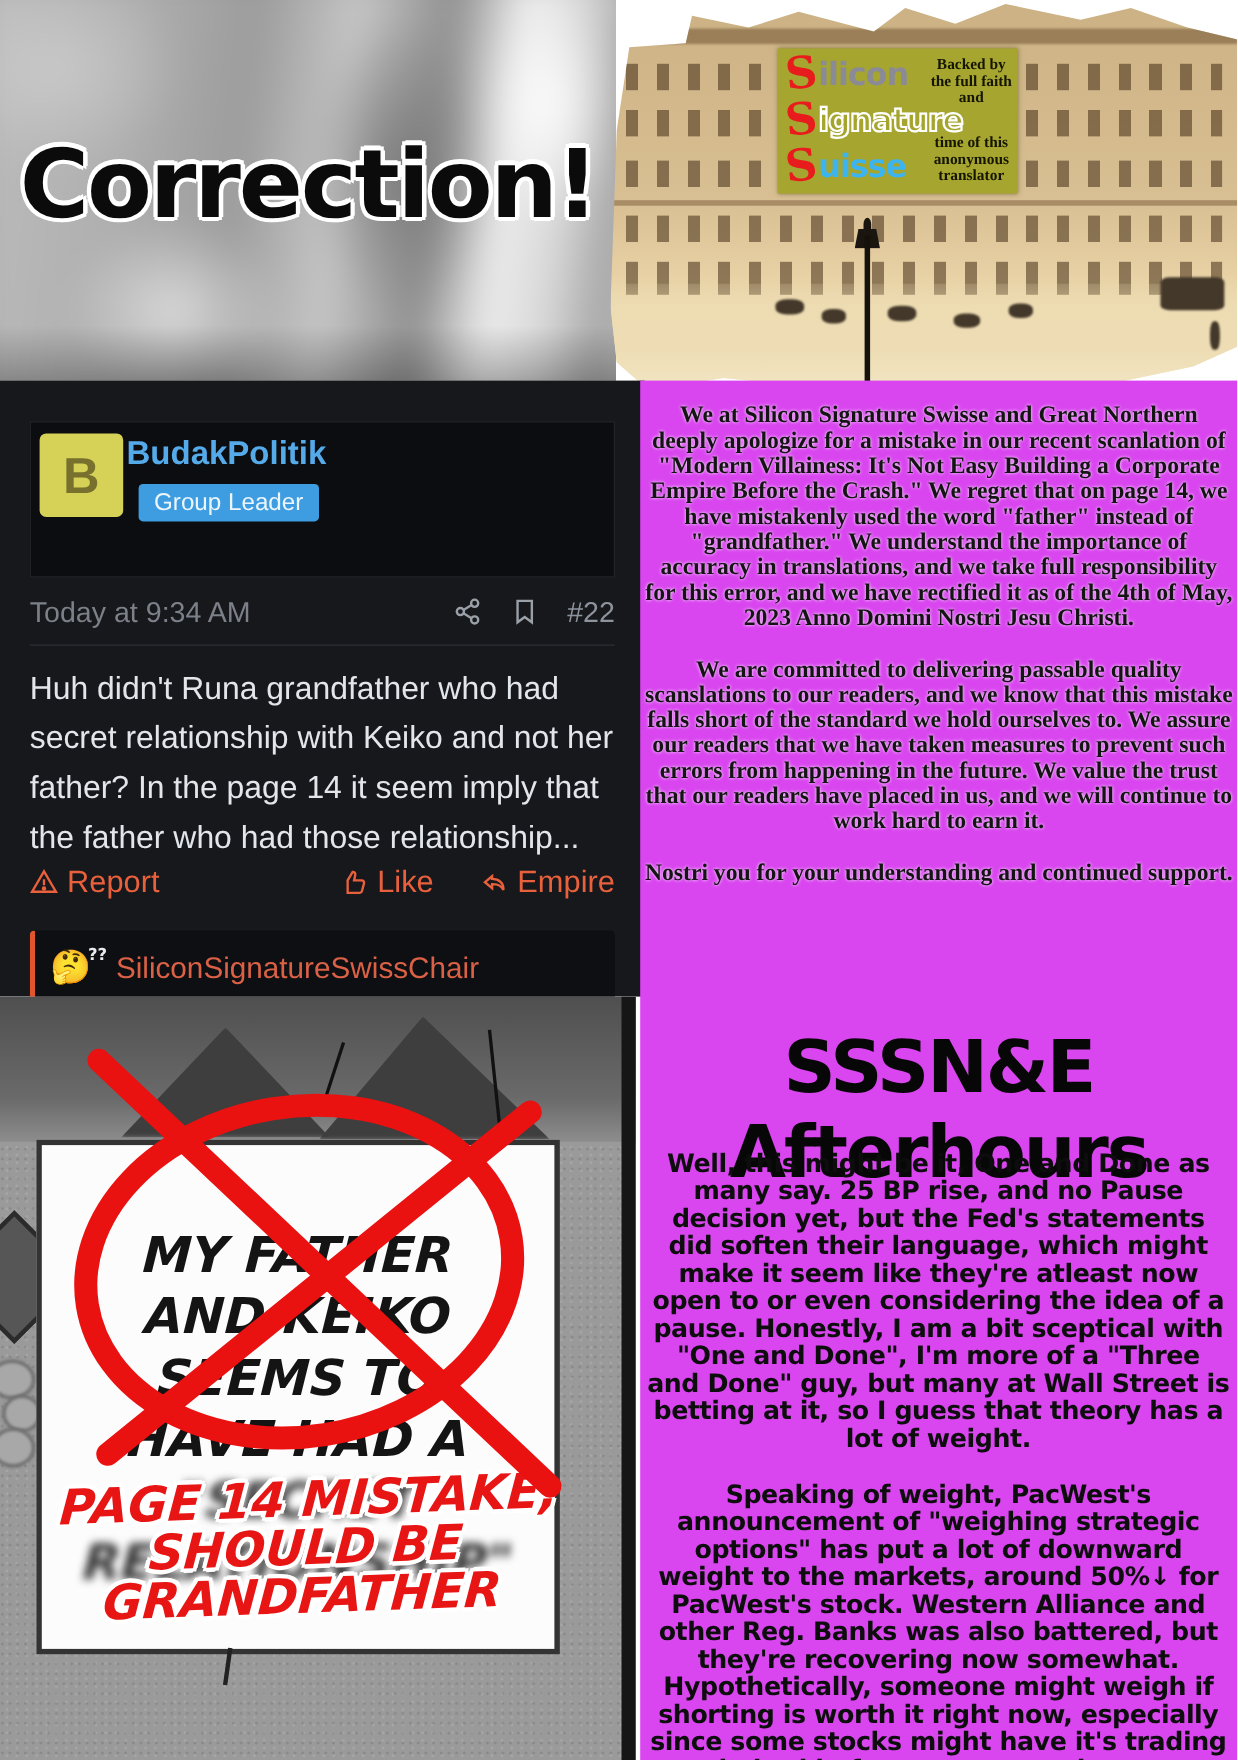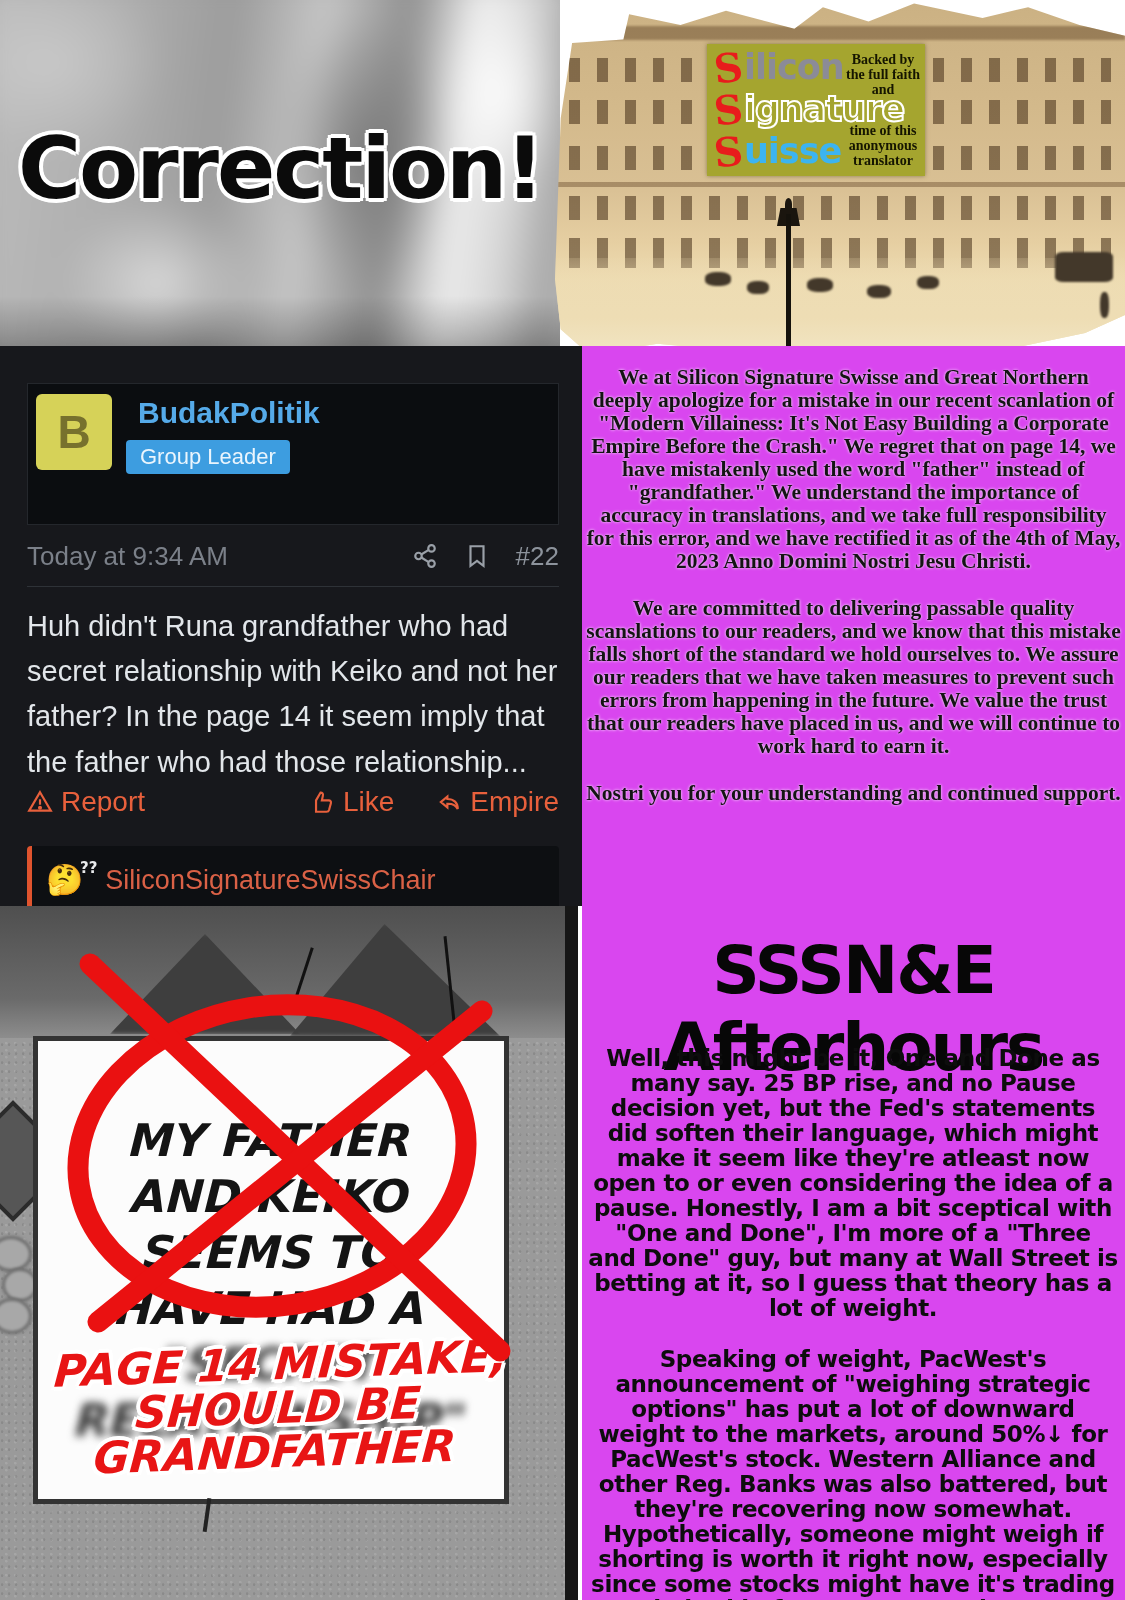--- a/index.html
+++ b/index.html
@@ -35,37 +35,37 @@
   .fig{position:absolute;background:#43382a;filter:blur(1.2px);border-radius:40%;}
   .lamp-pole{position:absolute;left:231px;top:214px;width:5px;height:160px;background:#15120c;}
   .lamp-head{position:absolute;left:222px;top:208px;width:23px;height:18px;background:#1a150e;
     clip-path:polygon(15% 0,85% 0,100% 100%,0 100%);}
   .lamp-tip{position:absolute;left:230px;top:198px;width:7px;height:12px;background:#1a150e;border-radius:50% 50% 0 0;}
 
   .sign{position:absolute;left:152px;top:44px;width:218px;height:132px;background:#a5a52f;box-shadow:0 0 4px rgba(60,60,10,.5);}
   .sign-rows{position:absolute;left:7px;top:2px;}
   .sign-row{height:42px;line-height:42px;white-space:nowrap;}
   .sign-initial{display:inline-block;font-family:"DejaVu Serif",serif;font-weight:bold;font-size:40px;color:#e81c1c;transform:rotate(-6deg);margin-right:1px;}
-  .sign-rest{font-weight:bold;font-size:35px;letter-spacing:-1px;vertical-align:3px;}
+  .sign-rest{font-weight:bold;font-size:29px;letter-spacing:-1px;vertical-align:3px;}
   .rest-silicon{color:#8b8b97;}
   .rest-signature{color:rgba(165,165,47,0.05);-webkit-text-stroke:2px #ffffff;}
   .rest-suisse{color:#3cb4f0;}
   .sign-tag{position:absolute;right:4px;width:76px;text-align:center;
     font-family:"Liberation Serif",serif;font-weight:bold;font-size:14px;line-height:15px;color:#151500;}
   .sign-tag.top{top:8px;}
   .sign-tag.bottom{bottom:8px;}
 
   
   .forum{position:absolute;left:0;top:346px;width:586px;height:560px;background:#17181c;}
   .forum-inner{position:absolute;left:27px;right:27px;top:0;height:100%;}
   .header-card{position:absolute;left:0;right:0;top:37px;height:140px;background:#0b0d10;border:1px solid #24272c;}
   .avatar{position:absolute;left:8px;top:10px;width:76px;height:76px;background:#d6d258;border-radius:6px;
     display:flex;align-items:center;justify-content:center;font-size:46px;font-weight:bold;color:#77712d;
     font-family:"Liberation Sans",sans-serif;}
-  .username{position:absolute;left:110px;top:12px;font-size:30px;font-weight:bold;color:#55aae9;
+  .username{position:absolute;left:87px;top:12px;font-size:30px;font-weight:bold;color:#55aae9;
     font-family:"Liberation Sans",sans-serif;}
   .badge{position:absolute;left:98px;top:56px;background:#3d9de0;color:#eaf5fd;font-size:22px;
     padding:4px 14px;border-radius:4px;font-family:"Liberation Sans",sans-serif;}
   .meta-row{position:absolute;left:0;right:0;top:192px;height:36px;color:#7b8089;font-size:26px;
     font-family:"Liberation Sans",sans-serif;display:flex;align-items:center;}
   .meta-spacer{flex:1;}
   .meta-icon{width:26px;height:26px;margin-left:26px;color:#9aa0a8;}
   .post-number{margin-left:26px;color:#8d939c;}
   .divider{position:absolute;left:0;right:0;top:240px;border-bottom:1px solid #2e3237;}
   .post-body{position:absolute;left:0;right:0;top:258px;font-size:29px;line-height:1.56;color:#e2e6ea;

